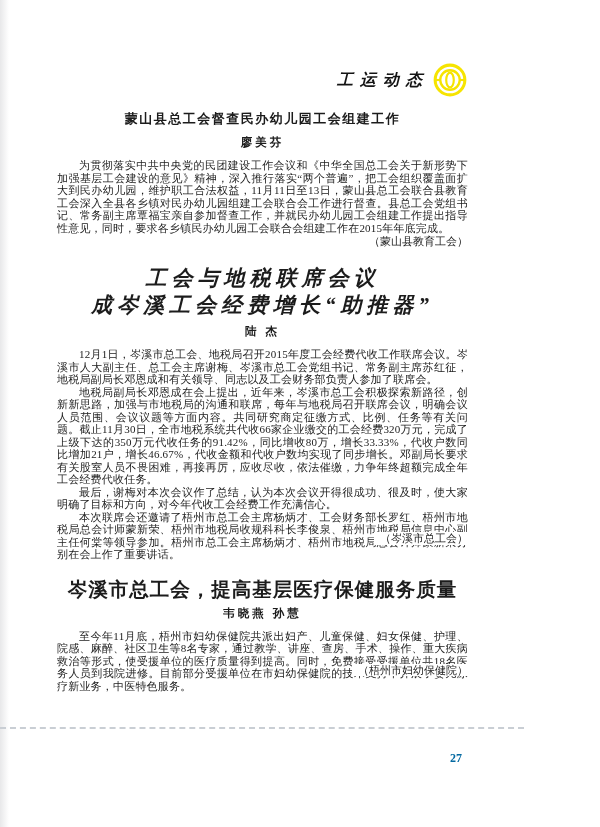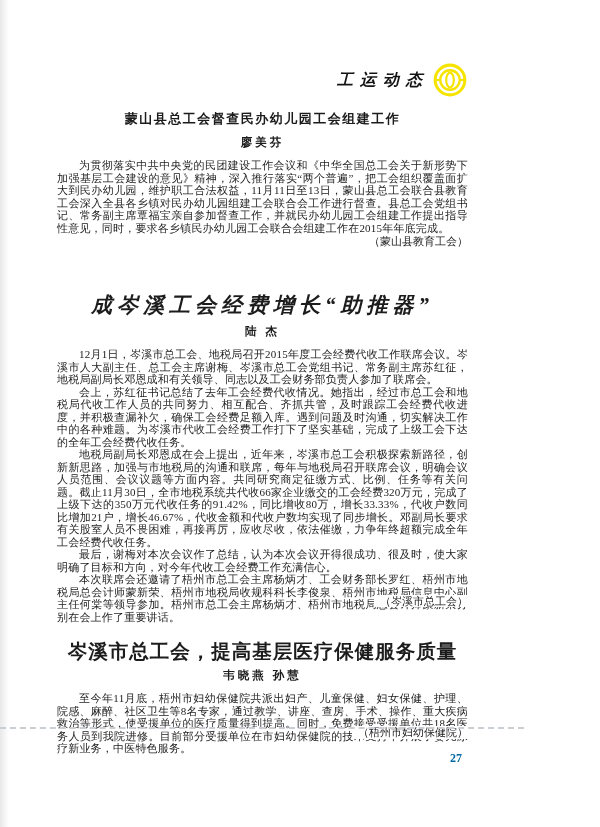--- a/index.html
+++ b/index.html
@@ -135,26 +135,25 @@
 
     <section>
       <h1 class="title-1">蒙山县总工会督查民办幼儿园工会组建工作</h1>
       <div class="author">廖美芬</div>
       <p class="body-para">为贯彻落实中共中央党的民团建设工作会议和《中华全国总工会关于新形势下加强基层工会建设的意见》精神，深入推行落实“两个普遍”，把工会组织覆盖面扩大到民办幼儿园，维护职工合法权益，11月11日至13日，蒙山县总工会联合县教育工会深入全县各乡镇对民办幼儿园组建工会联合会工作进行督查。县总工会党组书记、常务副主席覃福宝亲自参加督查工作，并就民办幼儿园工会组建工作提出指导性意见，同时，要求各乡镇民办幼儿园工会联合会组建工作在2015年年底完成。</p>
       <div class="attribution-line">（蒙山县教育工会）</div>
     </section>
 
     <section>
       <h1 class="title-2">
-        <br>
+        <span>工会与地税联席会议</span><br>
         <span>成岑溪工会经费增长“助推器”</span>
       </h1>
       <div class="author">陆  杰</div>
       <p class="body-para">12月1日，岑溪市总工会、地税局召开2015年度工会经费代收工作联席会议。岑溪市人大副主任、总工会主席谢梅、岑溪市总工会党组书记、常务副主席苏红征，地税局副局长邓恩成和有关领导、同志以及工会财务部负责人参加了联席会。</p>
-      <p class="body-para">会上，苏红征书记总结了去年工会经费代收情况。她指出，经过市总工会和地税局代收工作人员的共同努力、相互配合、齐抓共管，及时跟踪工会经费代收进度，并积极查漏补欠，确保工会经费足额入库。遇到问题及时沟通，切实解决工作中的各种难题。为岑溪市代收工会经费工作打下了坚实基础，完成了上级工会下达的全年工会经费代收任务。</p>
       <p class="body-para">地税局副局长邓恩成在会上提出，近年来，岑溪市总工会积极探索新路径，创新新思路，加强与市地税局的沟通和联席，每年与地税局召开联席会议，明确会议人员范围、会议议题等方面内容。共同研究商定征缴方式、比例、任务等有关问题。截止11月30日，全市地税系统共代收66家企业缴交的工会经费320万元，完成了上级下达的350万元代收任务的91.42%，同比增收80万，增长33.33%，代收户数同比增加21户，增长46.67%，代收金额和代收户数均实现了同步增长。邓副局长要求有关股室人员不畏困难，再接再厉，应收尽收，依法催缴，力争年终超额完成全年工会经费代收任务。</p>
       <p class="body-para">最后，谢梅对本次会议作了总结，认为本次会议开得很成功、很及时，使大家明确了目标和方向，对今年代收工会经费工作充满信心。</p>
       <div class="para-wrap">
         <p class="body-para">本次联席会还邀请了梧州市总工会主席杨炳才、工会财务部长罗红、梧州市地税局总会计师蒙新荣、梧州市地税局收规科科长李俊泉、梧州市地税局信息中心副主任何棠等领导参加。梧州市总工会主席杨炳才、梧州市地税局总会计师蒙新荣分别在会上作了重要讲话。</p>
         <span class="attr-abs">（岑溪市总工会）</span>
       </div>
     </section>
 
     <section>
       <h1 class="title-3">岑溪市总工会，提高基层医疗保健服务质量</h1>

